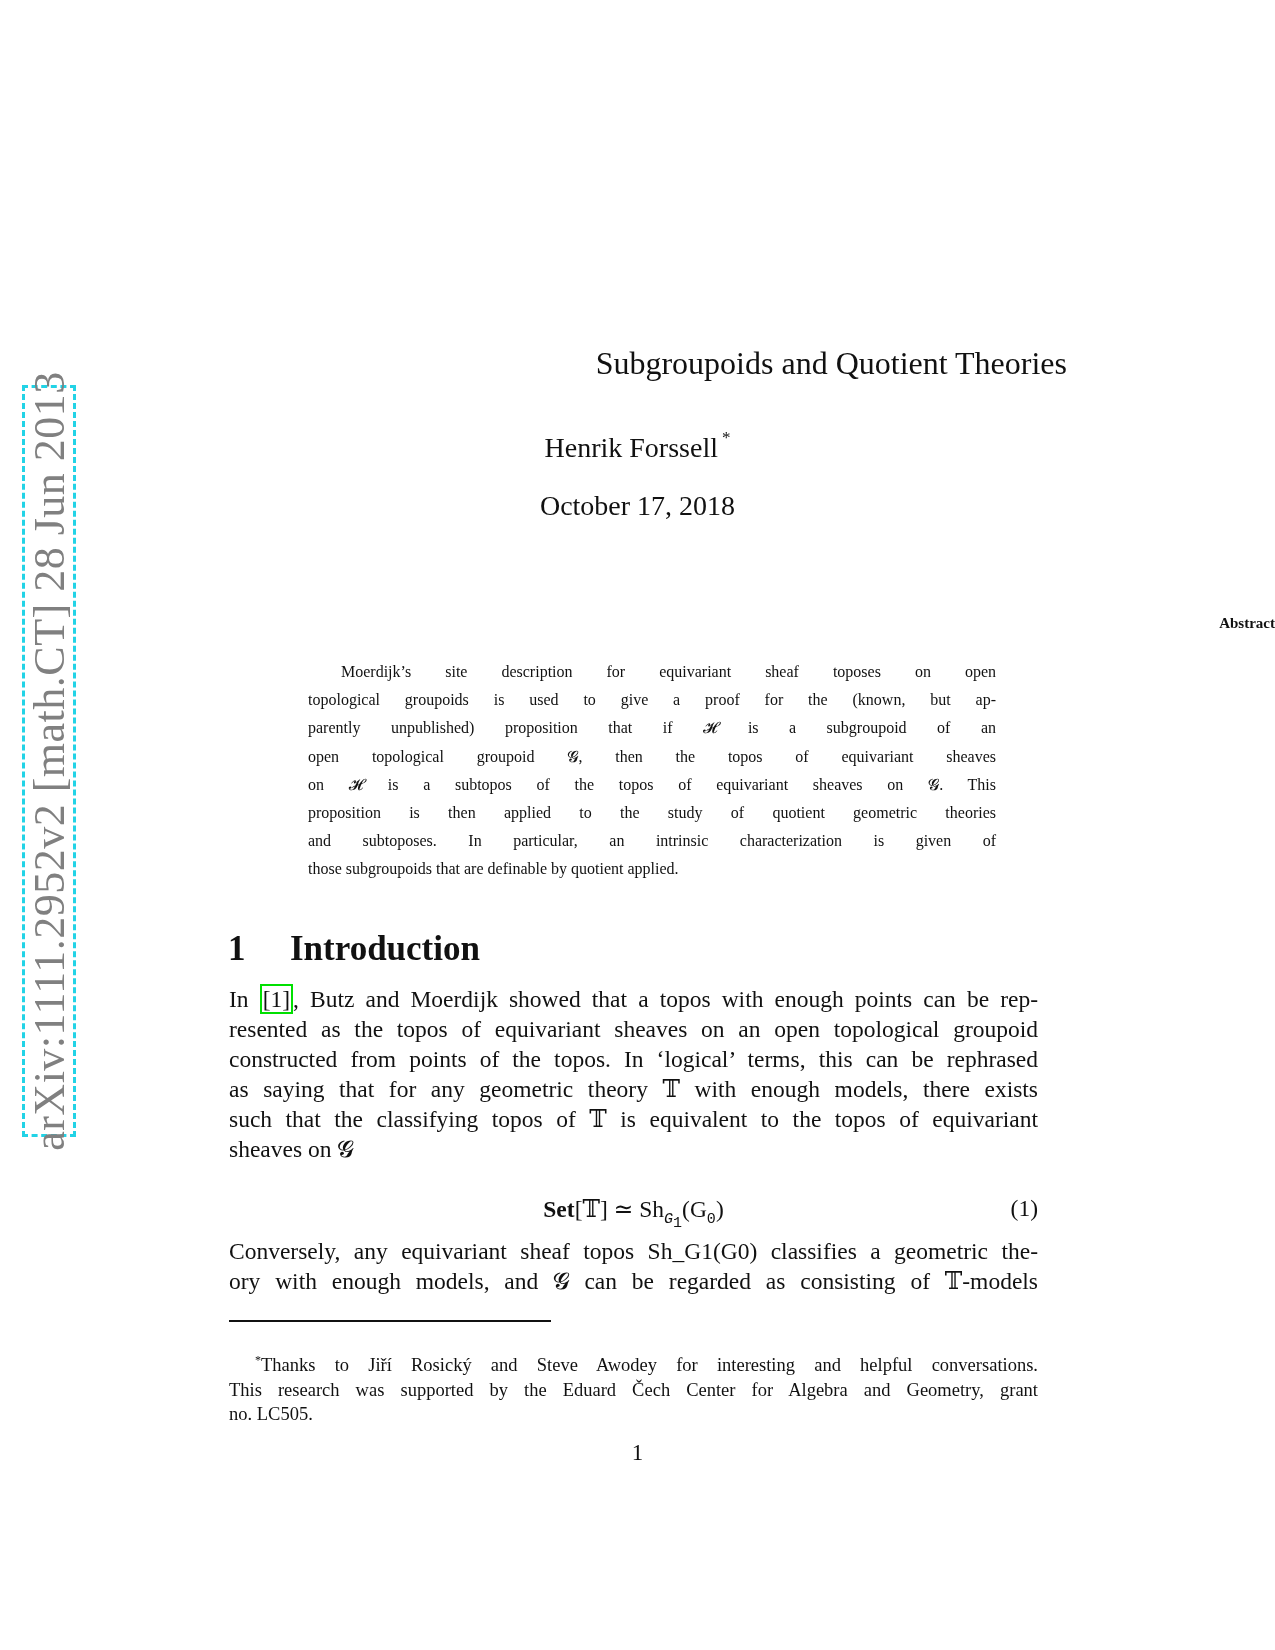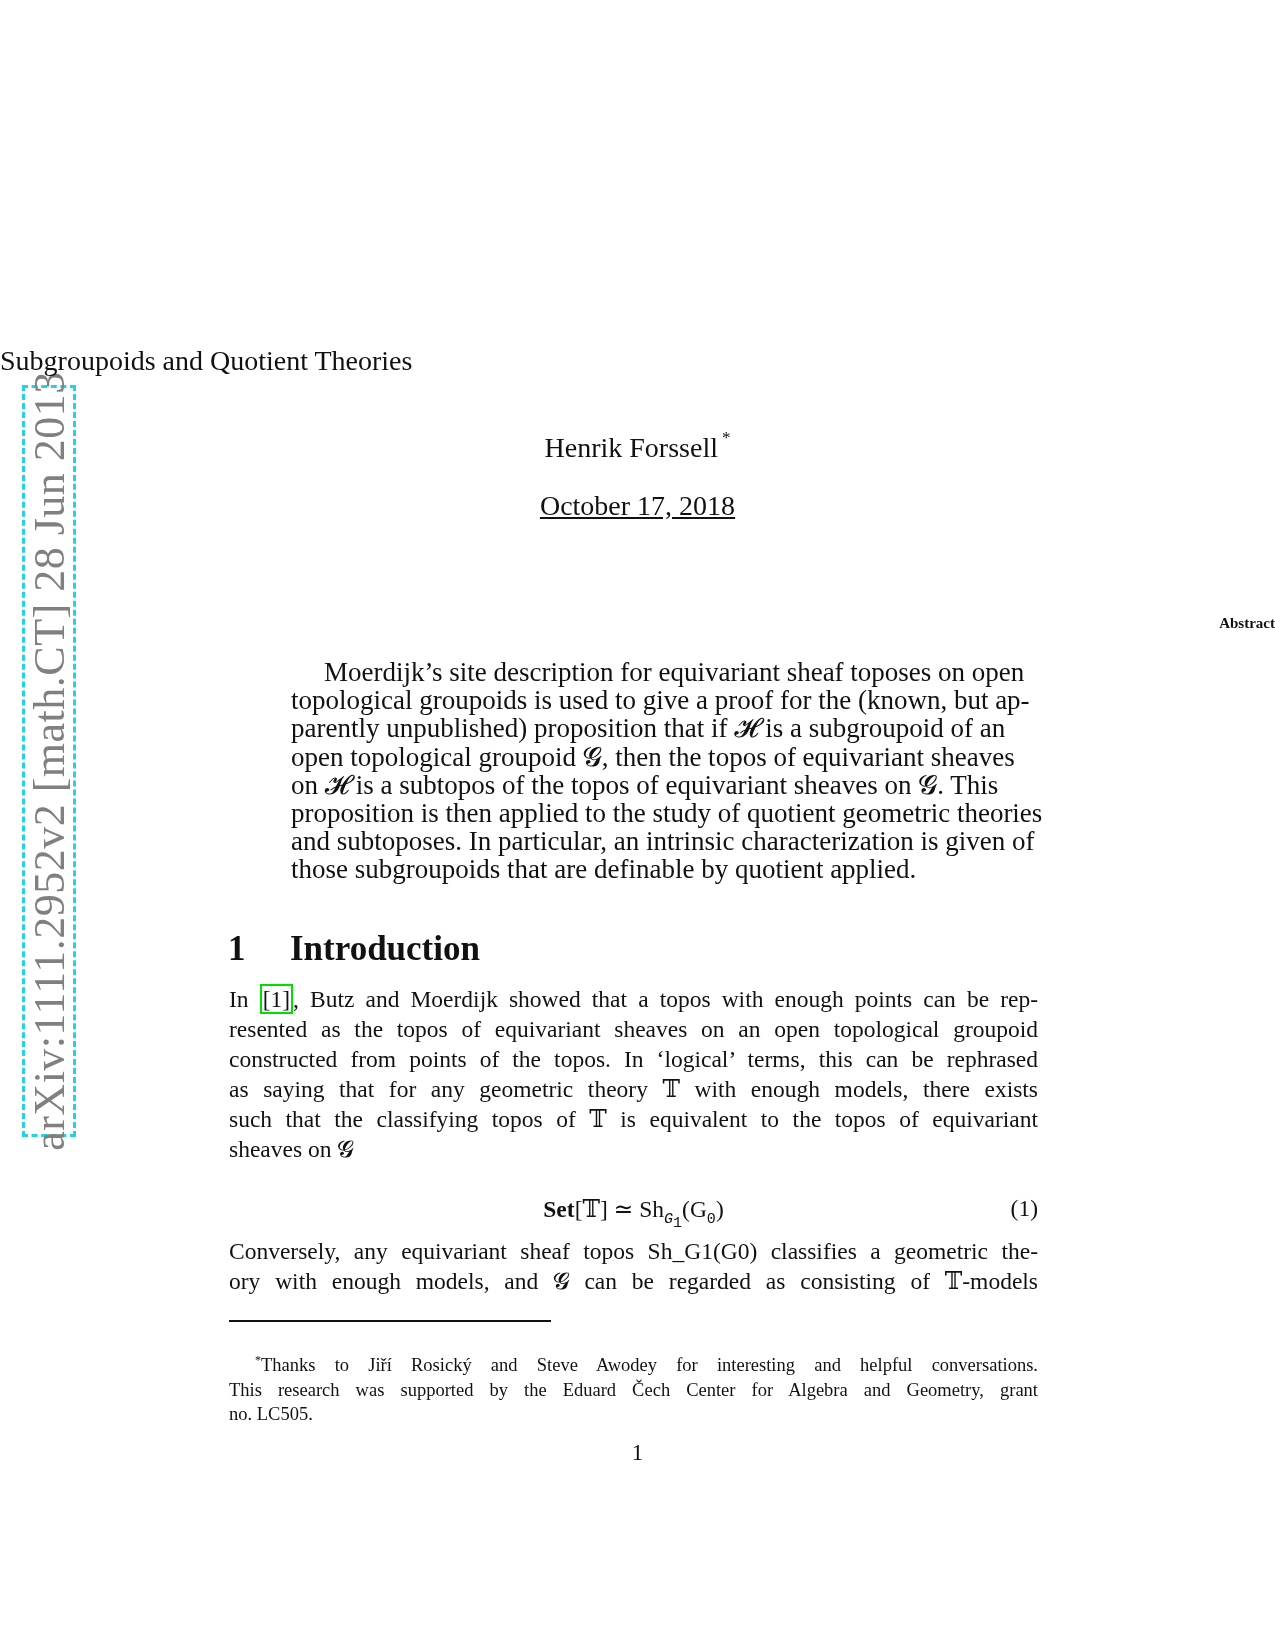--- a/index.html
+++ b/index.html
@@ -7,27 +7,27 @@
            font-family: "Liberation Serif", "DejaVu Serif", serif; color: #111; }
     .abs { position: absolute; }
 
     
     .stamp { position: absolute; left: 22px; top: 385px; width: 54px; height: 752px;
              border: 3px dashed #22d3e6; box-sizing: border-box; }
     .stamp-text { position: absolute; left: 50%; top: 50%;
                   transform: translate(-50%, -50%) rotate(-90deg);
                   white-space: nowrap; font-size: 44px; color: #808080; letter-spacing: 0.5px; }
 
-    .title { left: 0; width: 1067px; top: 345px; text-align: left; font-size: 28px; }
+    .title { left: 0; width: 1067px; top: 345px; text-align: right; font-size: 32px; }
     .author { left: 0; width: 1275px; top: 432px; text-align: center; font-size: 28px; }
     .author sup { font-size: 17px; position: relative; top: -4px; margin-left: 4px; }
-    .date { left: 0; width: 1275px; top: 490px; text-align: center; font-size: 28px; text-decoration: underline; }
+    .date { left: 0; width: 1275px; top: 490px; text-align: center; font-size: 28px; }
 
     .abs-head { left: 0; width: 1275px; top: 615px; text-align: right; font-size: 15px; font-weight: bold; }
-    .abstract { left: 291px; width: 688px; top: 658px; font-size: 27px; line-height: 28.2px;
+    .abstract { left: 308px; width: 688px; top: 658px; font-size: 16px; line-height: 28.2px;
                 text-align: justify; }
     .abstract .line { display: block; text-align: justify; text-align-last: justify; white-space: nowrap; }
     .abstract .line.last { text-align-last: left; }
     .abstract .line.indent { padding-left: 33px; }
 
     .section { left: 228px; top: 923px; font-size: 35px; font-weight: bold; margin-top: 6px; }
     .section .num { display: inline-block; width: 62px; }
 
     .body { left: 229px; width: 809px; top: 984px; font-size: 23.5px; line-height: 30px; }
     .body .line { display: block; text-align: justify; text-align-last: justify; white-space: nowrap; }

